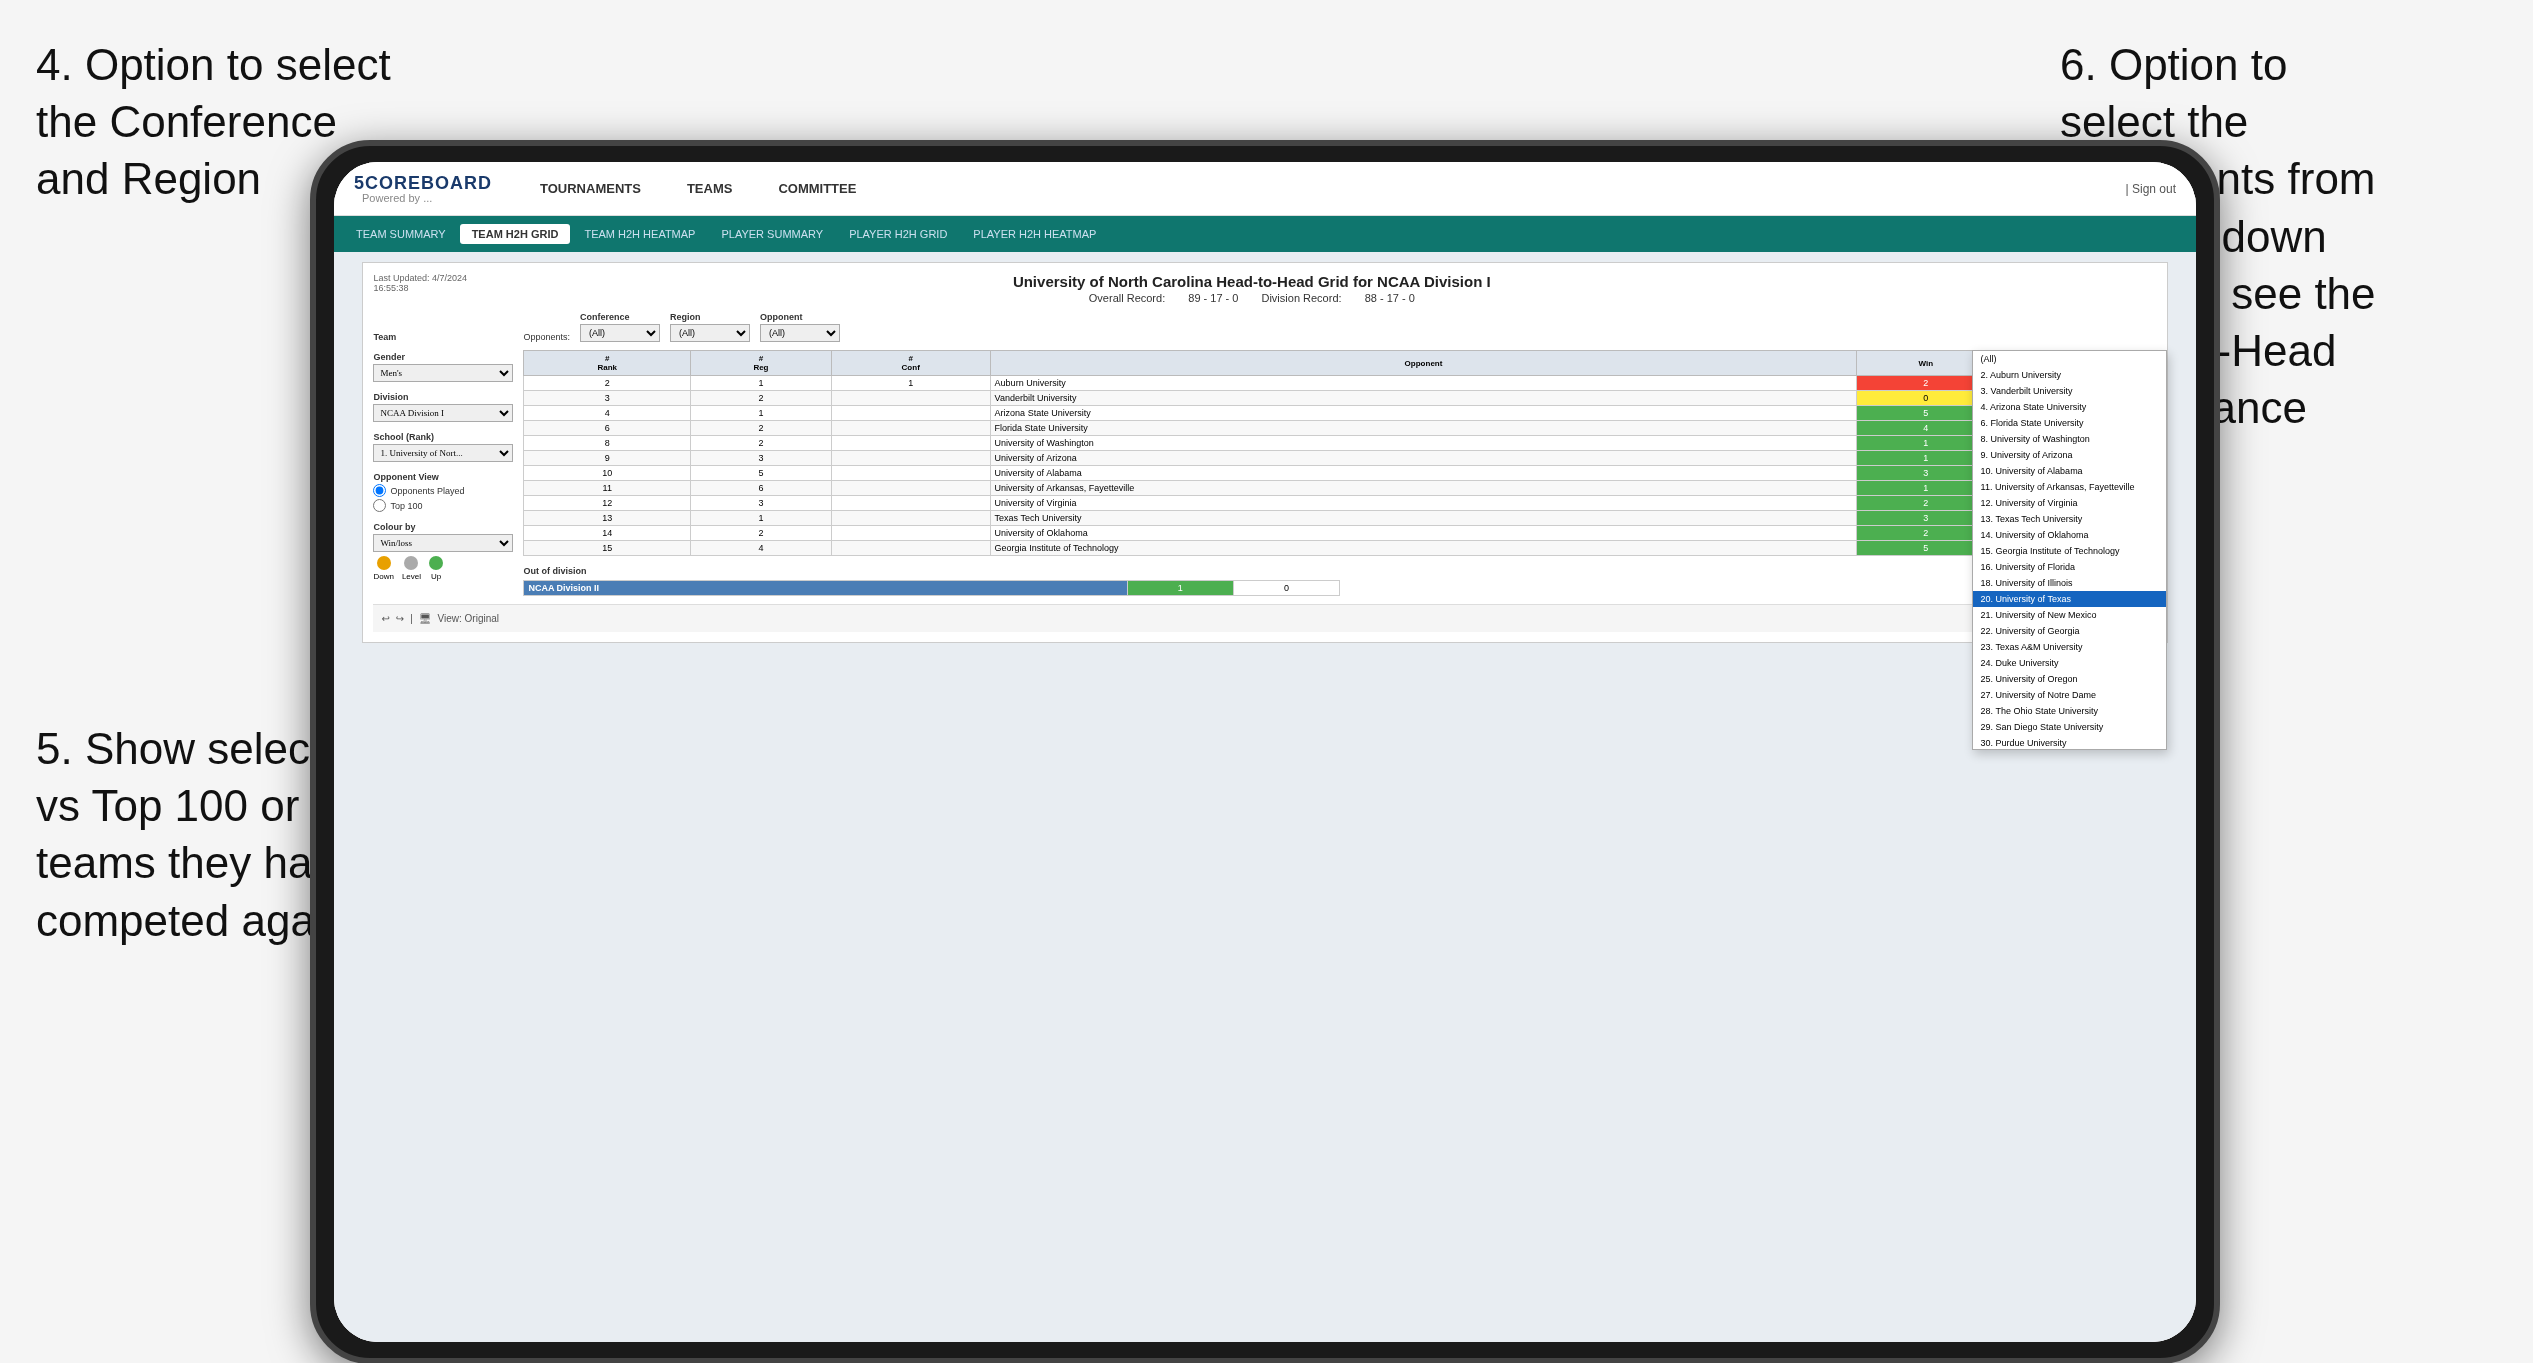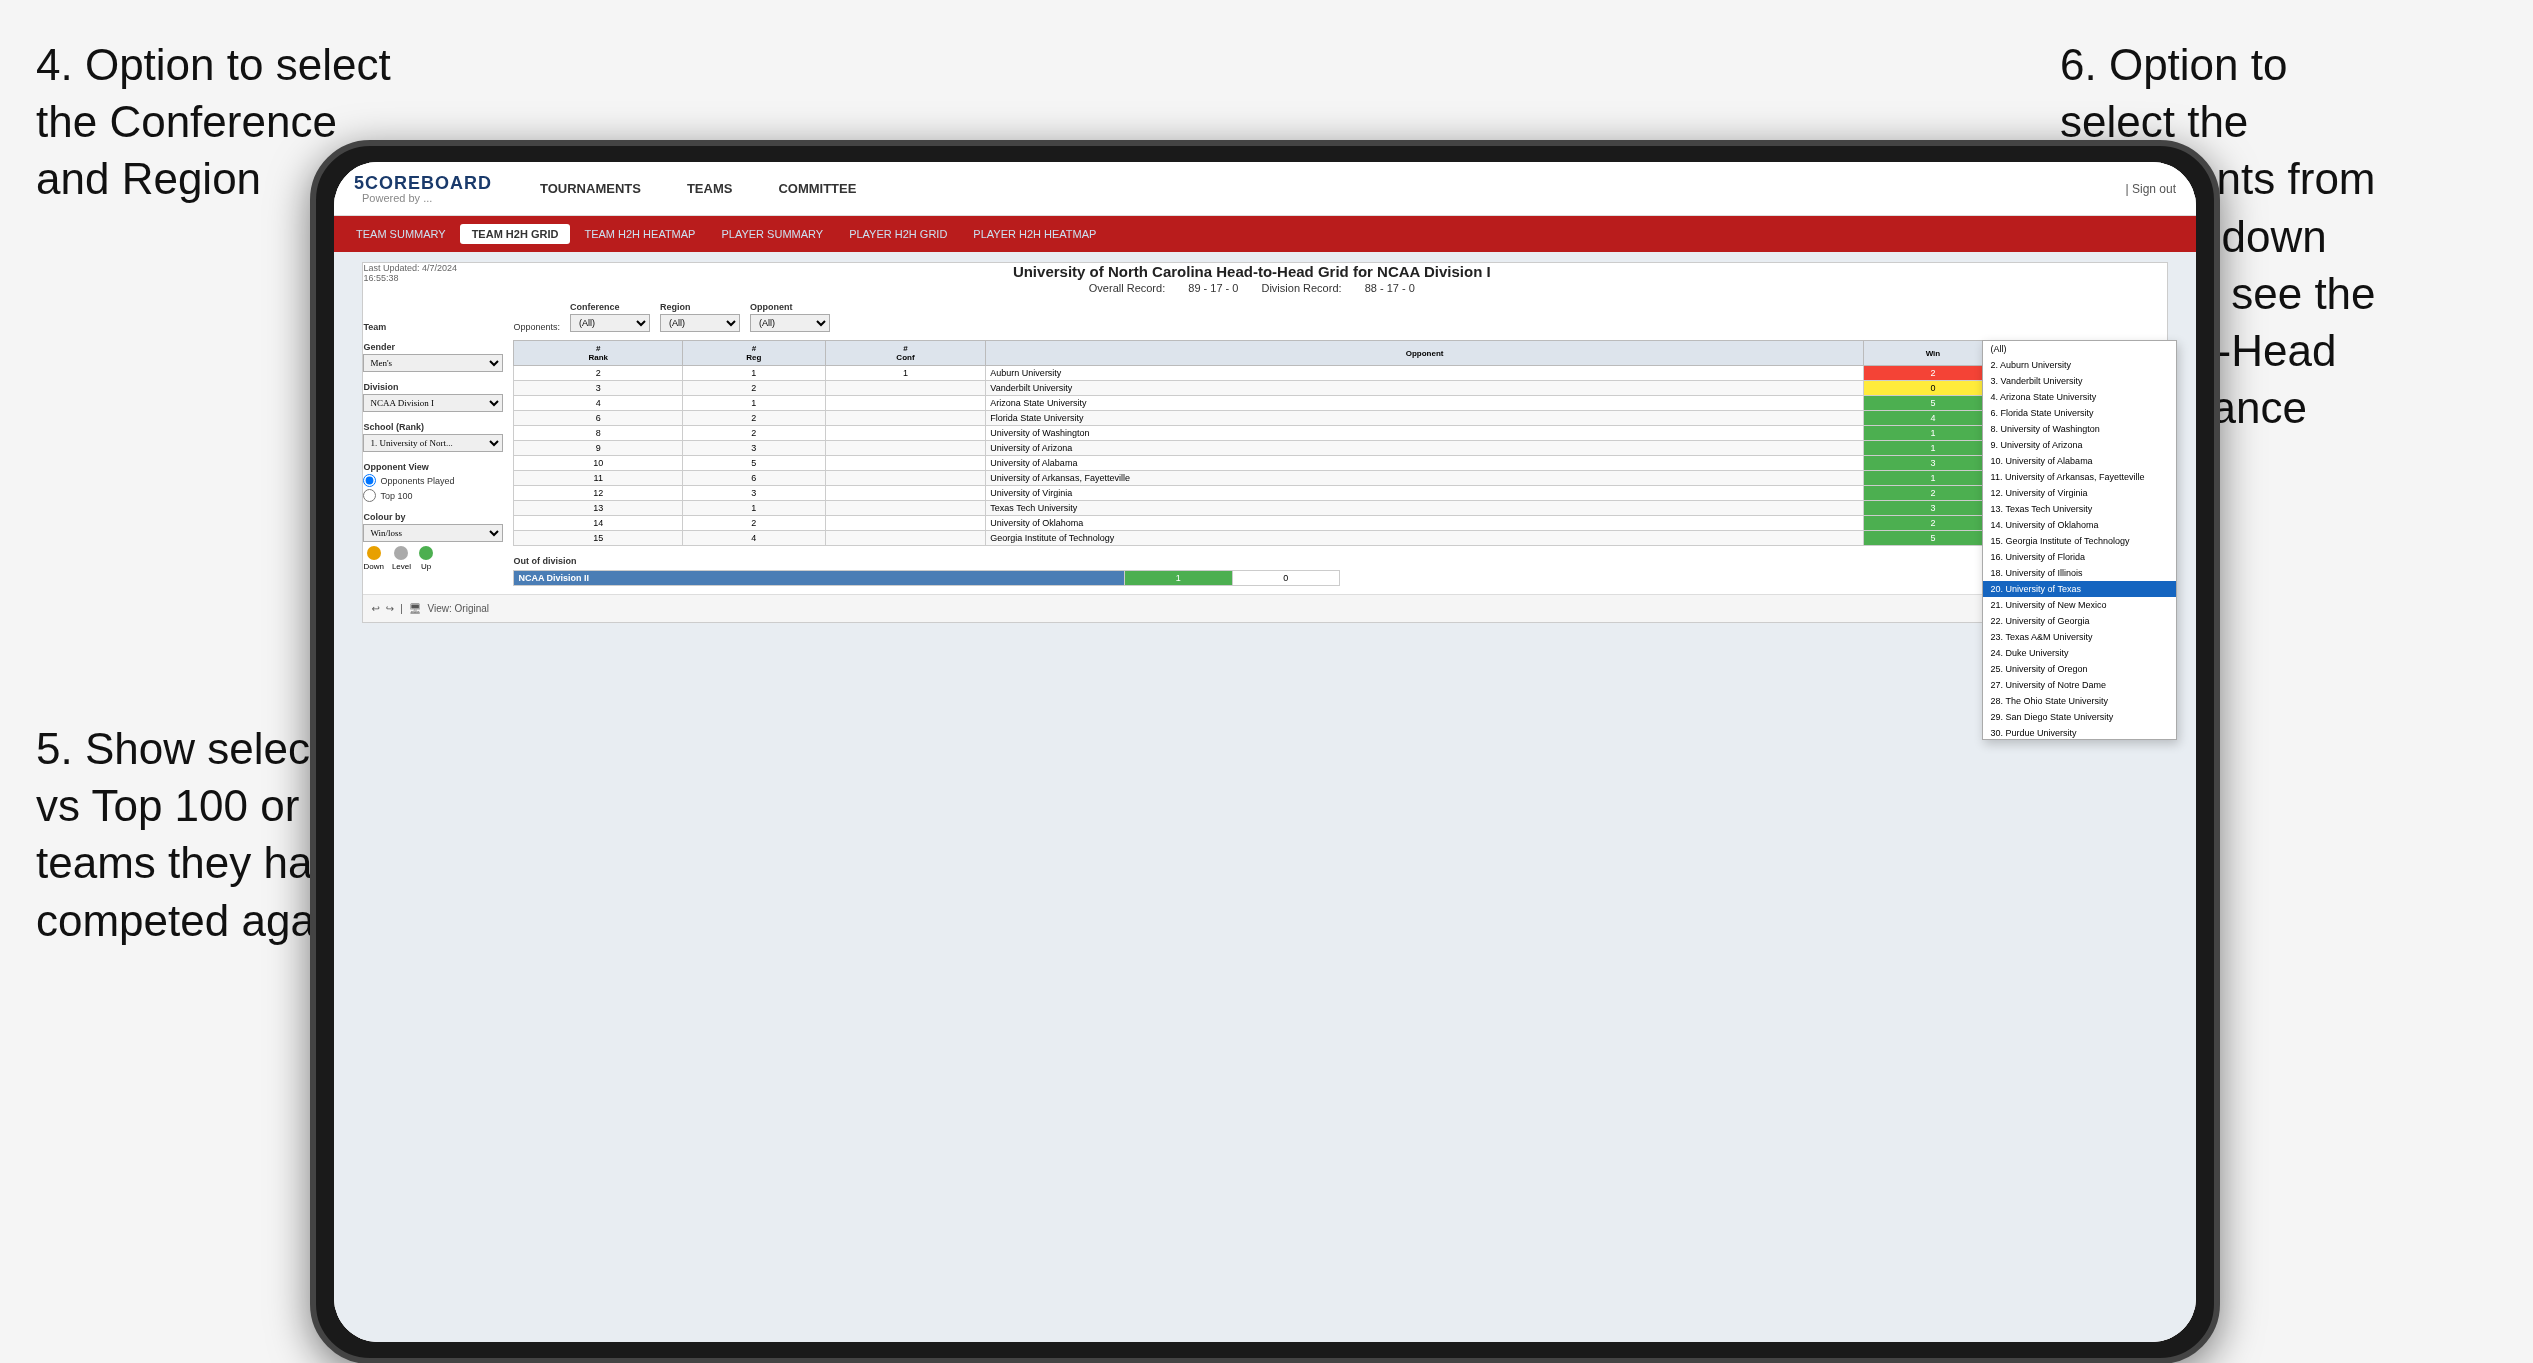--- a/index.html
+++ b/index.html
@@ -96,21 +96,21 @@
 
     .sign-out {
       margin-left: auto;
       font-size: 12px;
       color: #555;
     }
 
     
     .sub-nav {
       height: 36px;
-      background: #b91c1c;
+      background: #0f766e;
       display: flex;
       align-items: center;
       padding: 0 10px;
       gap: 2px;
     }
 
     .sub-nav-item {
       font-size: 11px;
       color: #cce0f0;
       padding: 4px 12px;
@@ -132,20 +132,21 @@
       overflow: auto;
       height: calc(100% - 90px);
     }
 
     
     .report-panel {
       background: #fff;
       border: 1px solid #ccc;
       margin: 0 auto;
       width: 98%;
+      padding: 10px;
       position: relative;
     }
 
     
     .report-header {
       display: flex;
       justify-content: space-between;
       align-items: flex-start;
       margin-bottom: 8px;
     }

